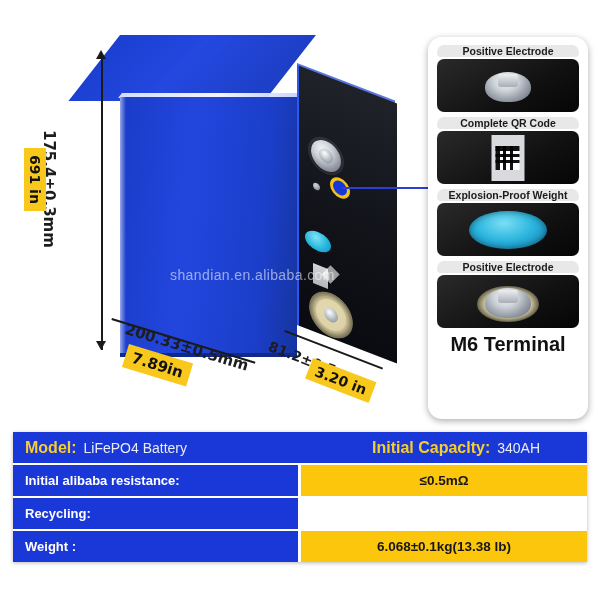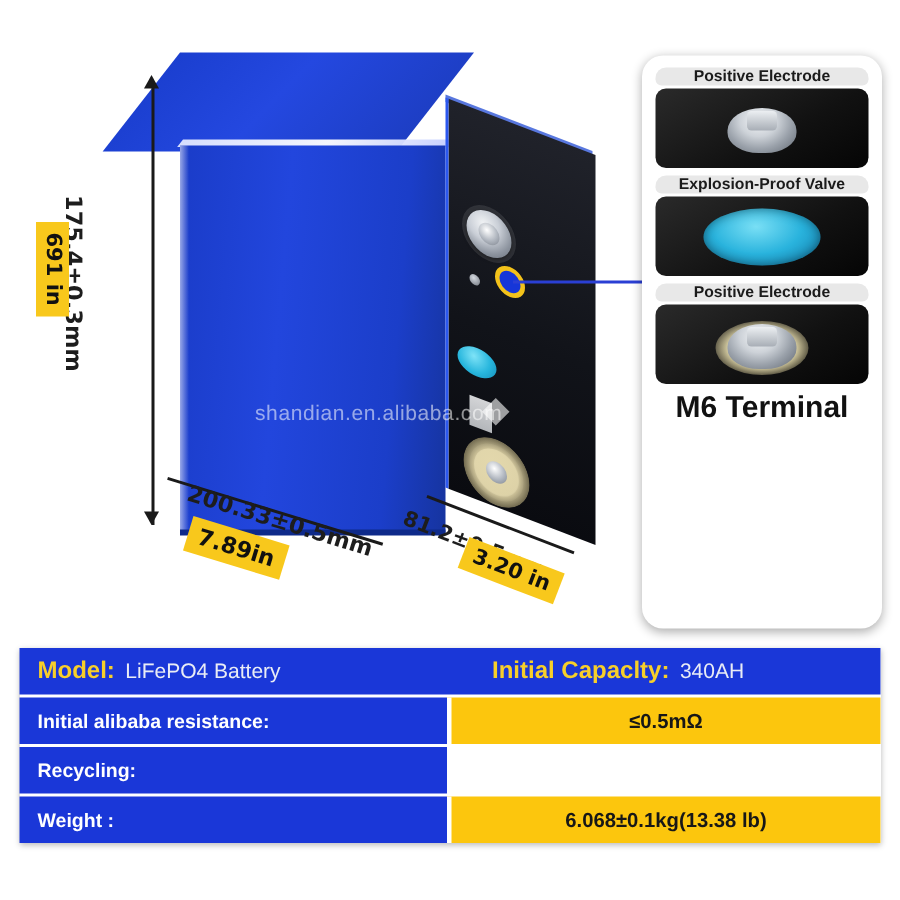--- a/index.html
+++ b/index.html
@@ -181,21 +181,21 @@
     text-align:center;font-size:20px;font-weight:bold;color:#111;
     margin-top:4px;font-family:"Liberation Sans", sans-serif;
   }
 
   
   .spec{
     position:absolute;left:13px;top:432px;width:574px;
     box-shadow:0 1px 4px rgba(0,0,0,.28);
   }
   .spec-head{
-    display:flex;background:#1a37d8;height:31px;align-items:center;
+    display:flex;background:#1a37d8;height:31px;align-items:center;gap:44px;
   }
   .head-cell{display:flex;align-items:baseline;padding-left:12px;}
   .head-cell.left{width:285px;}
   .head-cell.right{flex:1;padding-left:18px;}
   .head-key{color:#f7cf2a;font-weight:bold;font-size:16px;margin-right:7px;white-space:nowrap;}
   .head-val{color:#e9ecf5;font-size:14px;white-space:nowrap;}
   .spec-row{display:flex;height:31px;margin-top:2px;}
   .cell-key{
     width:285px;background:#1a37d8;color:#ffffff;font-weight:bold;font-size:13px;
     display:flex;align-items:center;padding-left:12px;box-sizing:border-box;
@@ -256,23 +256,31 @@
 
   <div class="panel">
 
     <div class="card">
       <div class="card-label">Positive Electrode</div>
       <div class="card-photo">
         <div class="ph-term"></div>
       </div>
     </div>
 
-
     <div class="card">
-      <div class="card-label">Explosion-Proof Valve</div>
+      <div class="card-label">Complete QR Code</div>
+      <div class="card-photo">
+        <div class="ph-qr">
+          <div class="ph-qr-grid"></div>
+        </div>
+      </div>
+    </div>
+
+    <div class="card">
+      <div class="card-label">Explosion-Proof Weight</div>
       <div class="card-photo">
         <div class="ph-valve"></div>
       </div>
     </div>
 
     <div class="card">
       <div class="card-label">Positive Electrode</div>
       <div class="card-photo">
         <div class="ph-neg-halo"></div>
         <div class="ph-term"></div>

